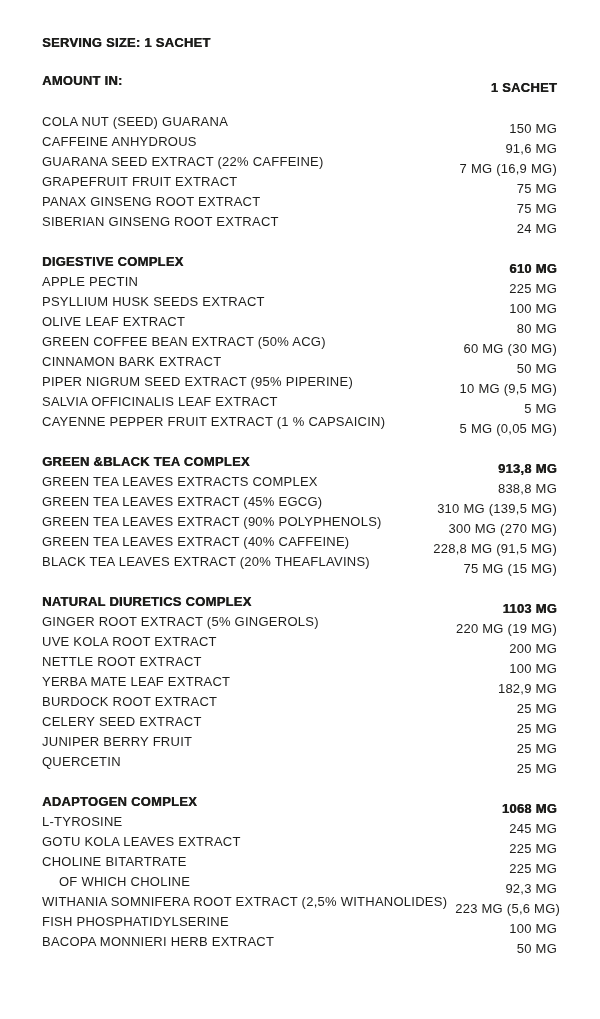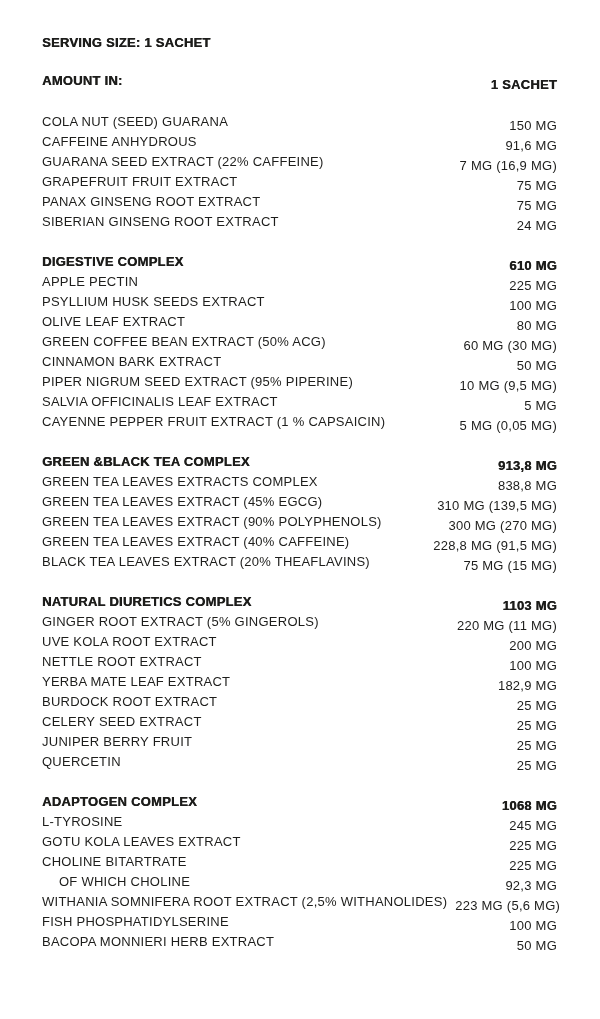--- a/index.html
+++ b/index.html
@@ -23,21 +23,21 @@
     color: #1d1d1b;
   }
   .line {
     height: 20px;
     line-height: 20px;
     white-space: nowrap;
   }
   .row {
     display: flex;
     justify-content: space-between;
-    align-items: center;
+    align-items: flex-start;
     height: 20px;
     line-height: 20px;
   }
   .row .name {
     white-space: nowrap;
   }
   .row .amount {
     white-space: nowrap;
     text-align: right;
     flex: 0 0 auto;
@@ -168,21 +168,21 @@
         <span class="name">BLACK TEA LEAVES EXTRACT (20% THEAFLAVINS)</span>
         <span class="amount">75 MG (15 MG)</span>
       </div>
       <div class="spacer"></div>
       <div class="row heavy">
         <span class="name">NATURAL DIURETICS COMPLEX</span>
         <span class="amount">1103 MG</span>
       </div>
       <div class="row regular">
         <span class="name">GINGER ROOT EXTRACT (5% GINGEROLS)</span>
-        <span class="amount">220 MG (11 MG)</span>
+        <span class="amount">220 MG (19 MG)</span>
       </div>
       <div class="row regular">
         <span class="name">UVE KOLA ROOT EXTRACT</span>
         <span class="amount">200 MG</span>
       </div>
       <div class="row regular">
         <span class="name">NETTLE ROOT EXTRACT</span>
         <span class="amount">100 MG</span>
       </div>
       <div class="row regular">

